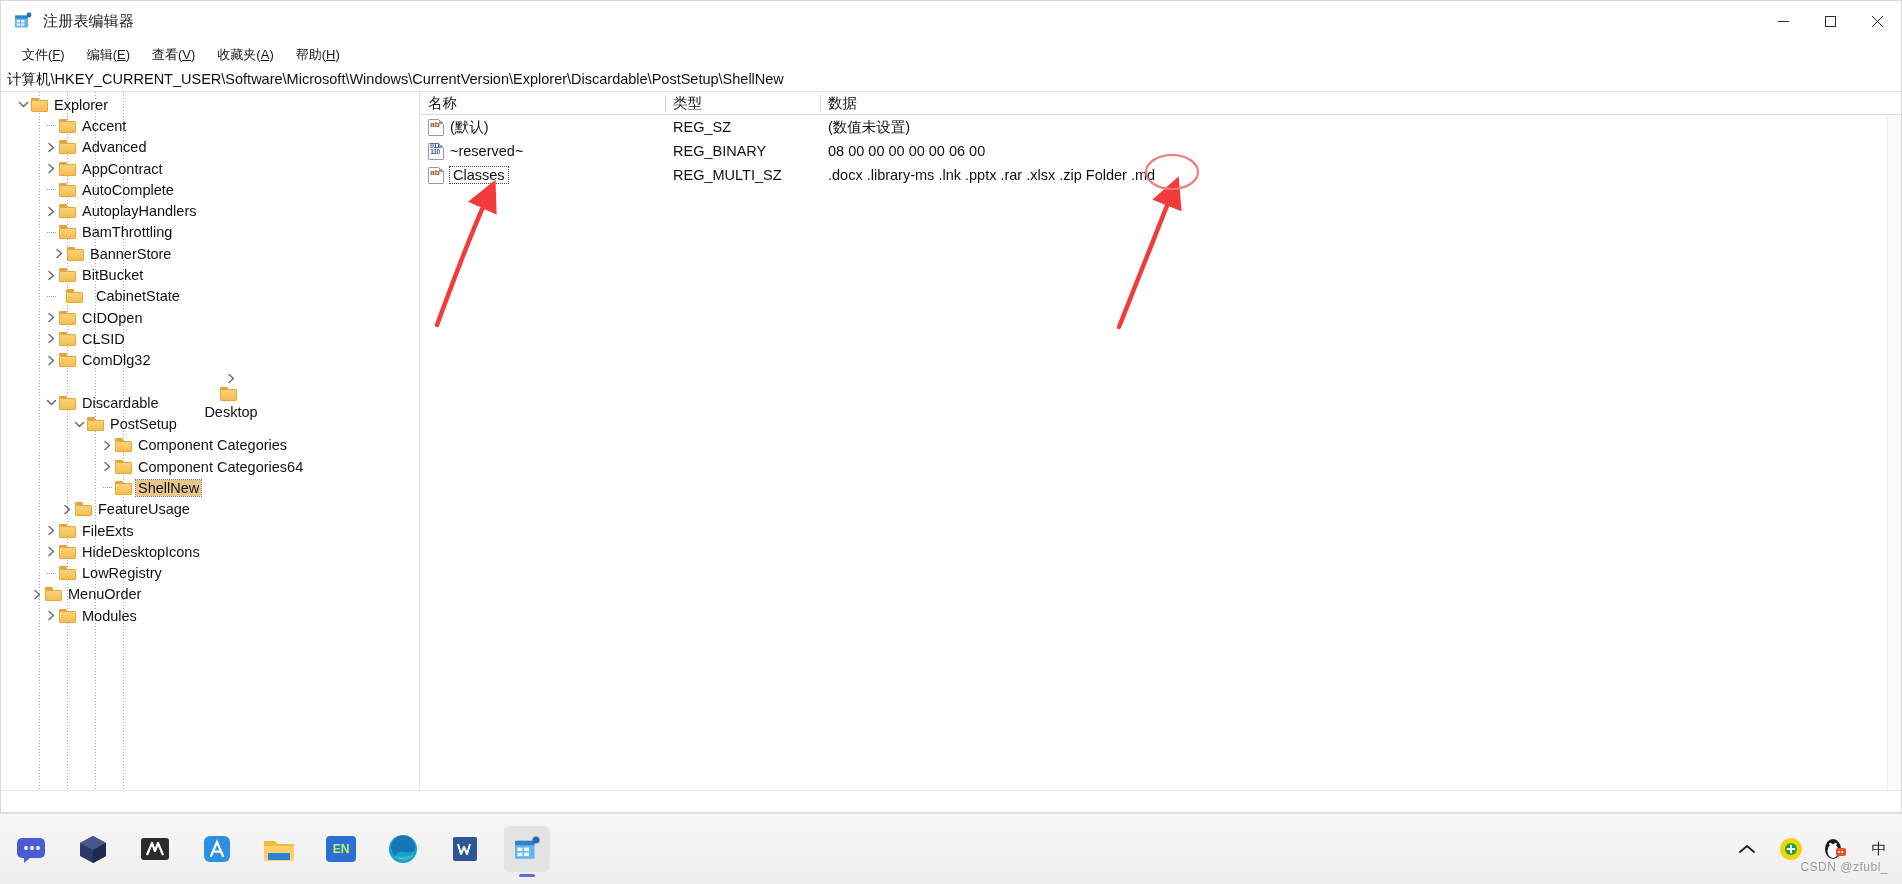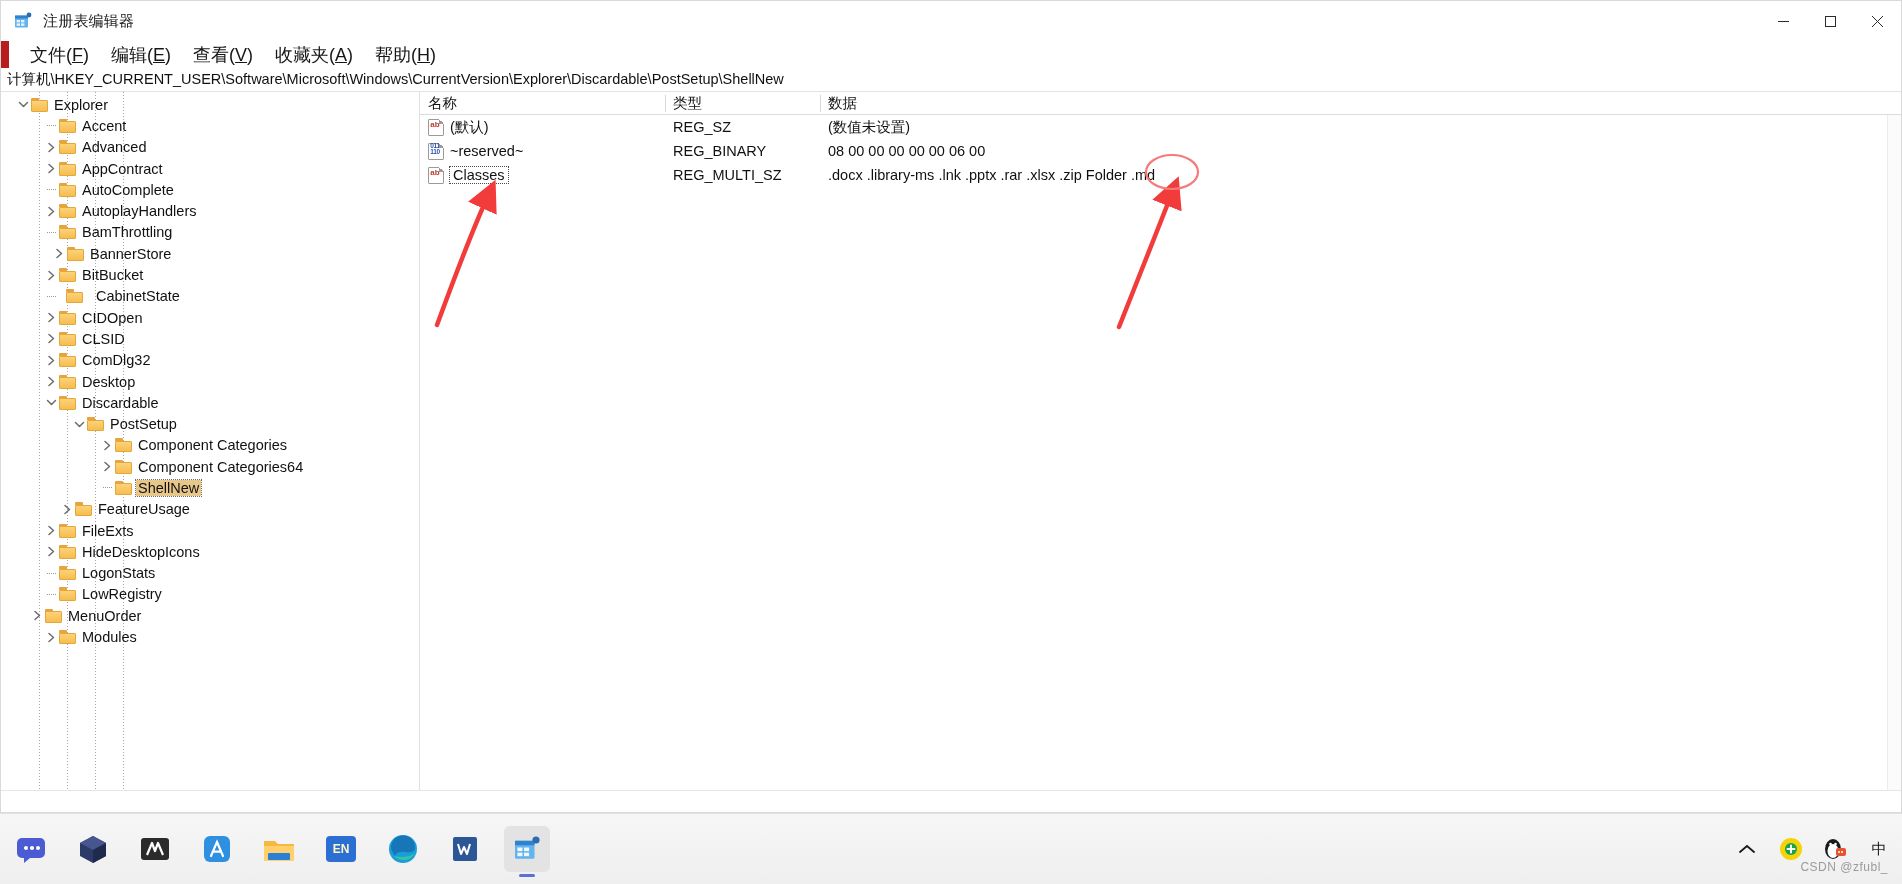--- a/index.html
+++ b/index.html
@@ -40,21 +40,21 @@
     color:#2b2b2b;
   }
   .win-btn svg { display:block; }
 
   
   .menubar {
     height:27px; flex:0 0 27px;
     display:flex; align-items:center;
     padding-left:10px;
     background:#ffffff;
-    font-size:18px; color:#161616;margin-left:8px;
+    font-size:13px; color:#161616;
   }
   .menu-item { padding:3px 11px; cursor:default; white-space:nowrap; }
   .menu-item u { text-decoration:underline; }
 
   
   .addressbar {
     height:24px; flex:0 0 24px;
     display:flex; align-items:center;
     padding-left:6px;
     font-size:14.5px; color:#101010;
@@ -187,21 +187,21 @@
   .tray {
     position:absolute; right:10px; height:71px; display:flex; align-items:center; gap:18px;
   }
   .tray-icon { width:26px; height:26px; display:flex; align-items:center; justify-content:center; }
   .watermark {
     position:absolute; right:14px; bottom:10px;
     font-size:12px; color:#9b9b9b; letter-spacing:.5px;
     font-family:"Liberation Sans",sans-serif;
   }
   .ime-badge {
-    width:30px; height:26px; border-radius:4px; background:#2b6fd4; color:#fef9c3;
+    width:30px; height:26px; border-radius:4px; background:#2b6fd4; color:#bef264;
     display:flex; align-items:center; justify-content:center;
     font-size:12px; font-weight:bold;
   }
 </style>
 </head>
 <body>
 
 <div id="window">
 
   <div class="titlebar">
@@ -395,21 +395,21 @@
               <svg width="9" height="11" viewBox="0 0 9 11">
                 <path d="M2 1.5 L6.5 5.5 L2 9.5" stroke="currentColor" stroke-width="1.5" fill="none" stroke-linecap="round" stroke-linejoin="round"></path>
               </svg>
             </span>
             <span class="folder">
               <span class="tab"></span>
               <span class="bodyf"></span>
             </span>
             <span class="label">ComDlg32</span>
           </div>
-          <div class="tree-row" style="padding-left: 42px;">
+          <div class="tree-row" style="padding-left: 42px; flex-direction: column;">
             <span class="twisty">
               <svg width="9" height="11" viewBox="0 0 9 11">
                 <path d="M2 1.5 L6.5 5.5 L2 9.5" stroke="currentColor" stroke-width="1.5" fill="none" stroke-linecap="round" stroke-linejoin="round"></path>
               </svg>
             </span>
             <span class="folder">
               <span class="tab"></span>
               <span class="bodyf"></span>
             </span>
             <span class="label">Desktop</span>
@@ -498,28 +498,20 @@
             <span class="twisty">
               <svg width="9" height="11" viewBox="0 0 9 11">
                 <path d="M2 1.5 L6.5 5.5 L2 9.5" stroke="currentColor" stroke-width="1.5" fill="none" stroke-linecap="round" stroke-linejoin="round"></path>
               </svg>
             </span>
             <span class="folder">
               <span class="tab"></span>
               <span class="bodyf"></span>
             </span>
             <span class="label">HideDesktopIcons</span>
-          </div>
-          <div class="tree-row" style="padding-left: 42px;">
-            <span class="dash"></span>
-            <span class="folder">
-              <span class="tab"></span>
-              <span class="bodyf"></span>
-            </span>
-            <span class="label">LogonStats</span>
           </div>
           <div class="tree-row" style="padding-left: 42px;">
             <span class="dash"></span>
             <span class="folder">
               <span class="tab"></span>
               <span class="bodyf"></span>
             </span>
             <span class="label">LowRegistry</span>
           </div>
           <div class="tree-row" style="padding-left: 28px;">

